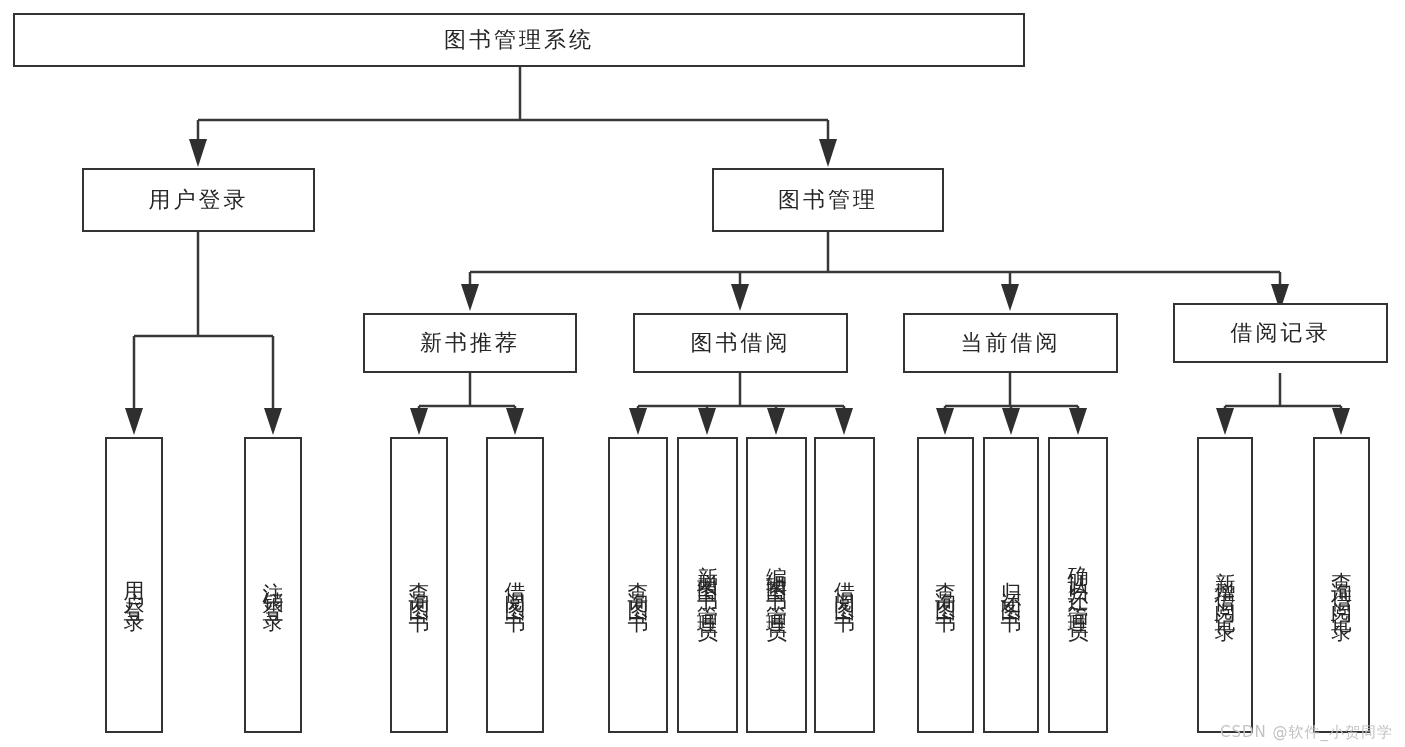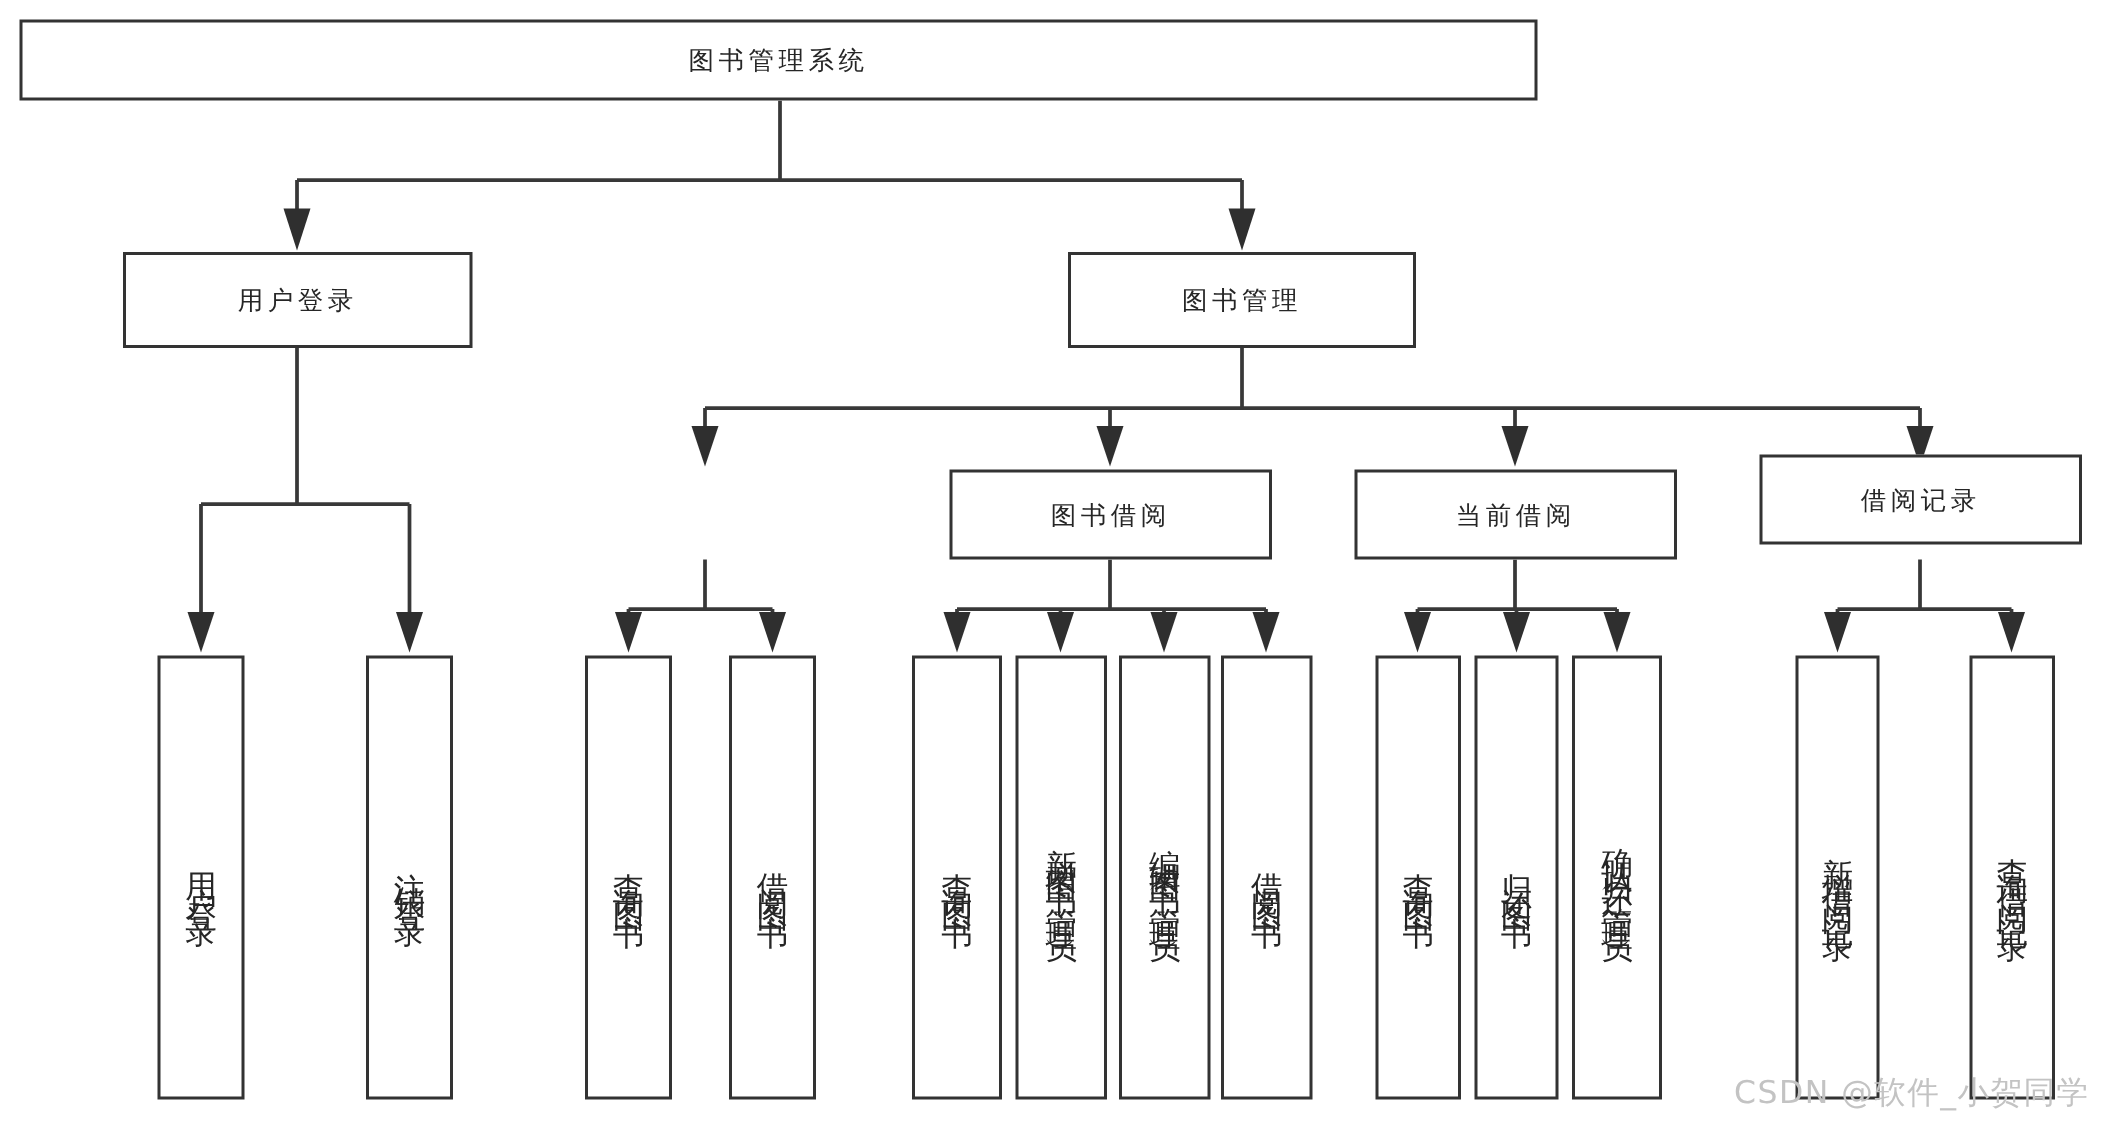--- a/index.html
+++ b/index.html
@@ -9,34 +9,34 @@
   .box{
     position:absolute;
     background:#ffffff;
     border:2.5px solid #333333;
     display:flex;
     align-items:center;
     justify-content:center;
     color:#262626;
     box-sizing:border-box;
   }
-  .h-label{font-size:17px;letter-spacing:3px;white-space:nowrap;}
+  .h-label{font-size:22px;letter-spacing:3px;white-space:nowrap;}
   .v-label{
     writing-mode:vertical-rl;
     text-orientation:mixed;
     font-size:21px;
     letter-spacing:10px;
     white-space:nowrap;
   }
   .v-label.tight{letter-spacing:8px;}
   .watermark{
     position:absolute;
     right:12px;
     bottom:5px;
-    font-size:21px;
+    font-size:15px;
     color:#c3c3c3;
     letter-spacing:1px;
     white-space:nowrap;
     z-index:5;
   }
 </style>
 </head>
 <body>
 
 <div id="canvas">
@@ -108,20 +108,21 @@
       <polygon points="1216,408 1234,408 1225,435"></polygon>
       <polygon points="1332,408 1350,408 1341,435"></polygon>
     </g>
   </svg>
 
   <div class="box h-label" style="left:13px;top:13px;width:1012px;height:54px">图书管理系统</div>
 
   <div class="box h-label" style="left:82px;top:168px;width:233px;height:64px">用户登录</div>
   <div class="box h-label" style="left:712px;top:168px;width:232px;height:64px">图书管理</div>
 
+  <div class="box h-label" style="left:363px;top:313px;width:214px;height:60px">新书推荐</div>
   <div class="box h-label" style="left:903px;top:313px;width:215px;height:60px">当前借阅</div>
   <div class="box h-label" style="left:633px;top:313px;width:215px;height:60px">图书借阅</div>
   <div class="box h-label" style="left:1173px;top:303px;width:215px;height:60px">借阅记录</div>
 
   <div class="box v-label" style="left:105px;top:437px;width:58px;height:296px">用户登录</div>
   <div class="box v-label" style="left:244px;top:437px;width:58px;height:296px">注销登录</div>
 
   <div class="box v-label" style="left:390px;top:437px;width:58px;height:296px">查询图书</div>
   <div class="box v-label" style="left:486px;top:437px;width:58px;height:296px">借阅图书</div>
 

